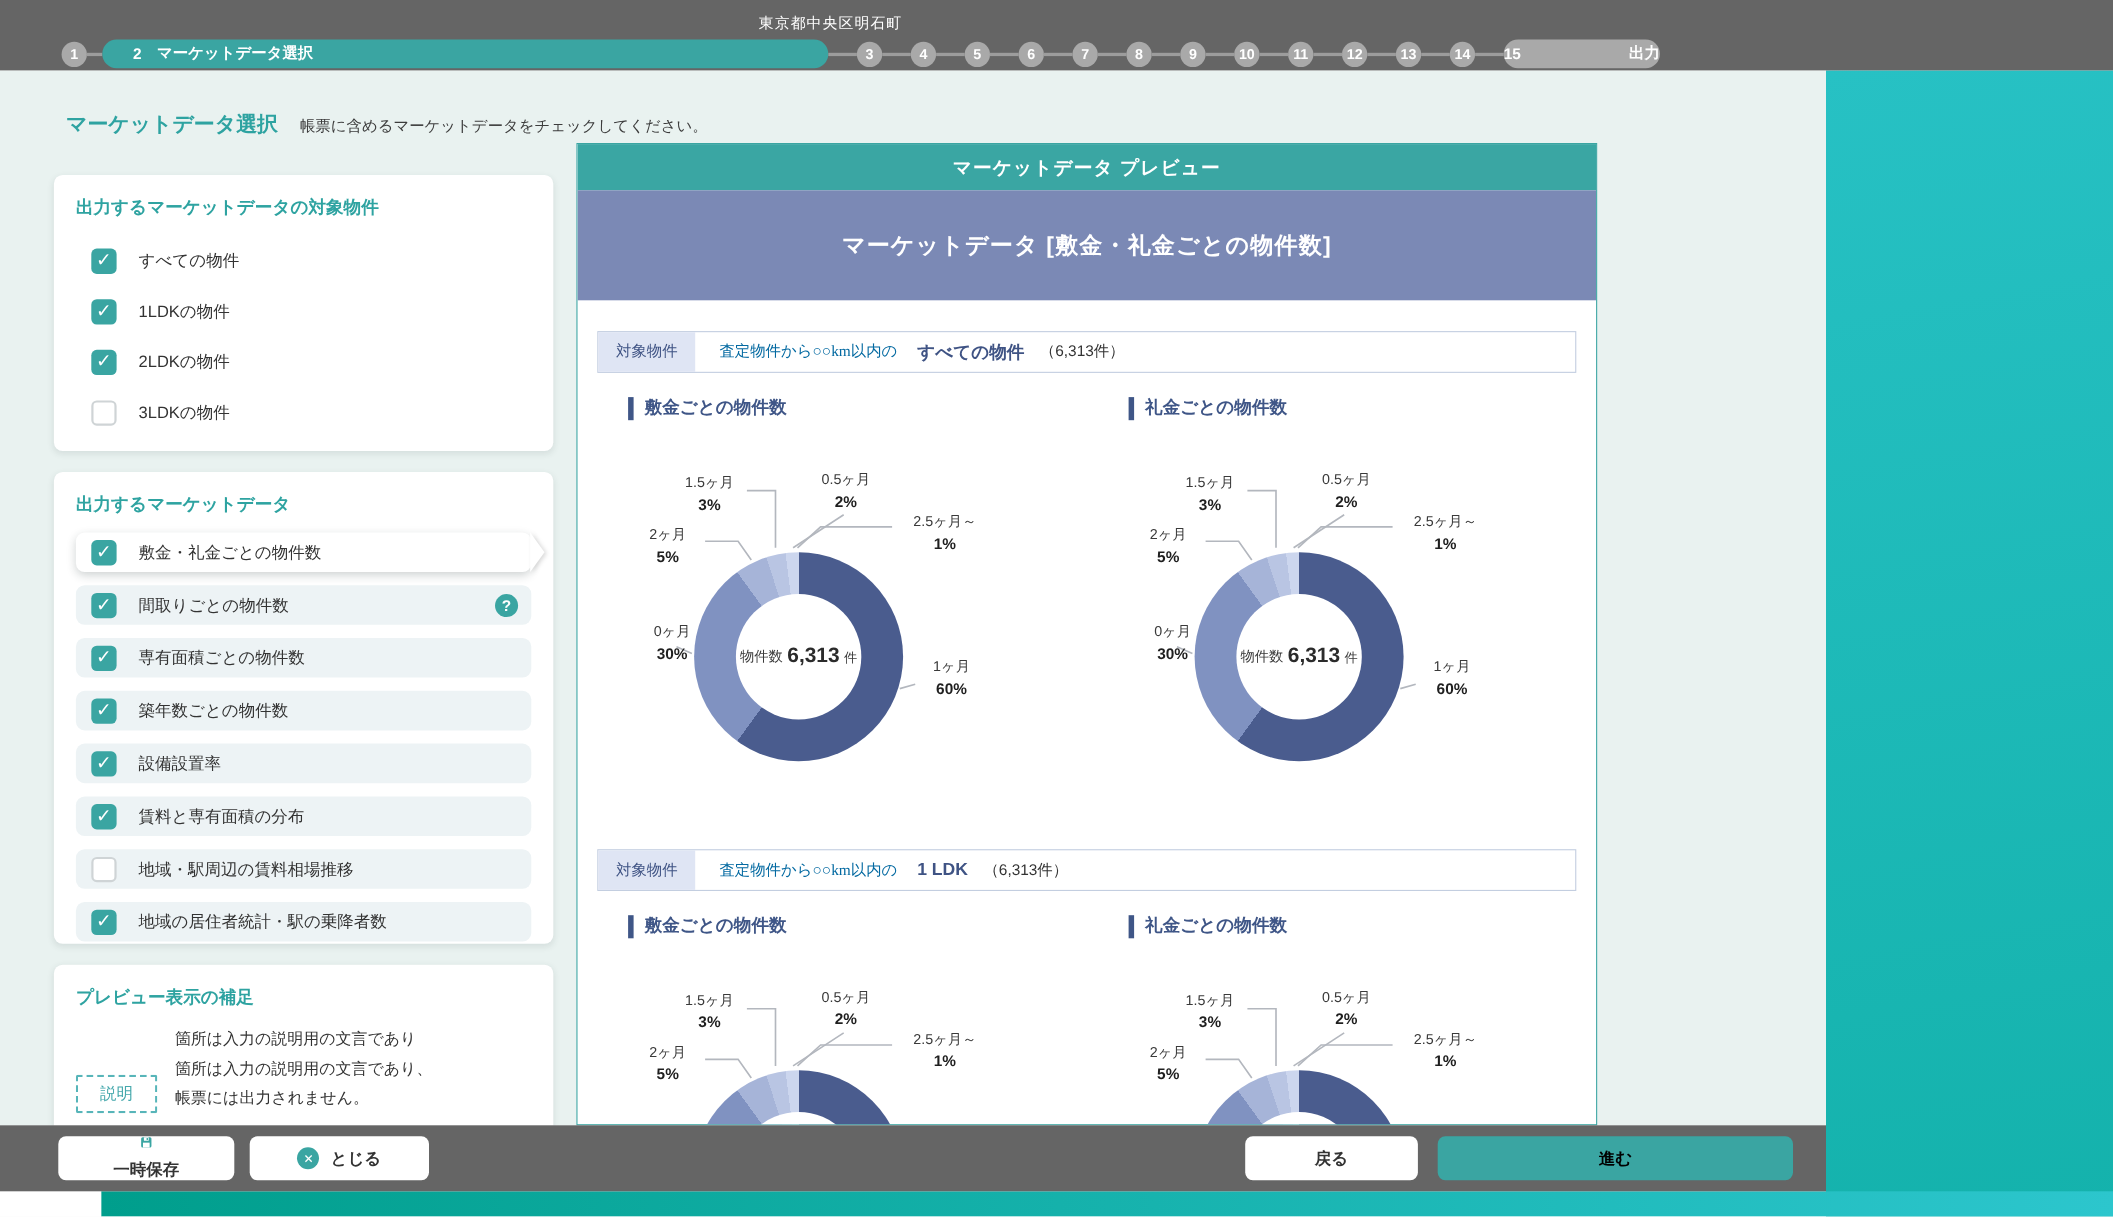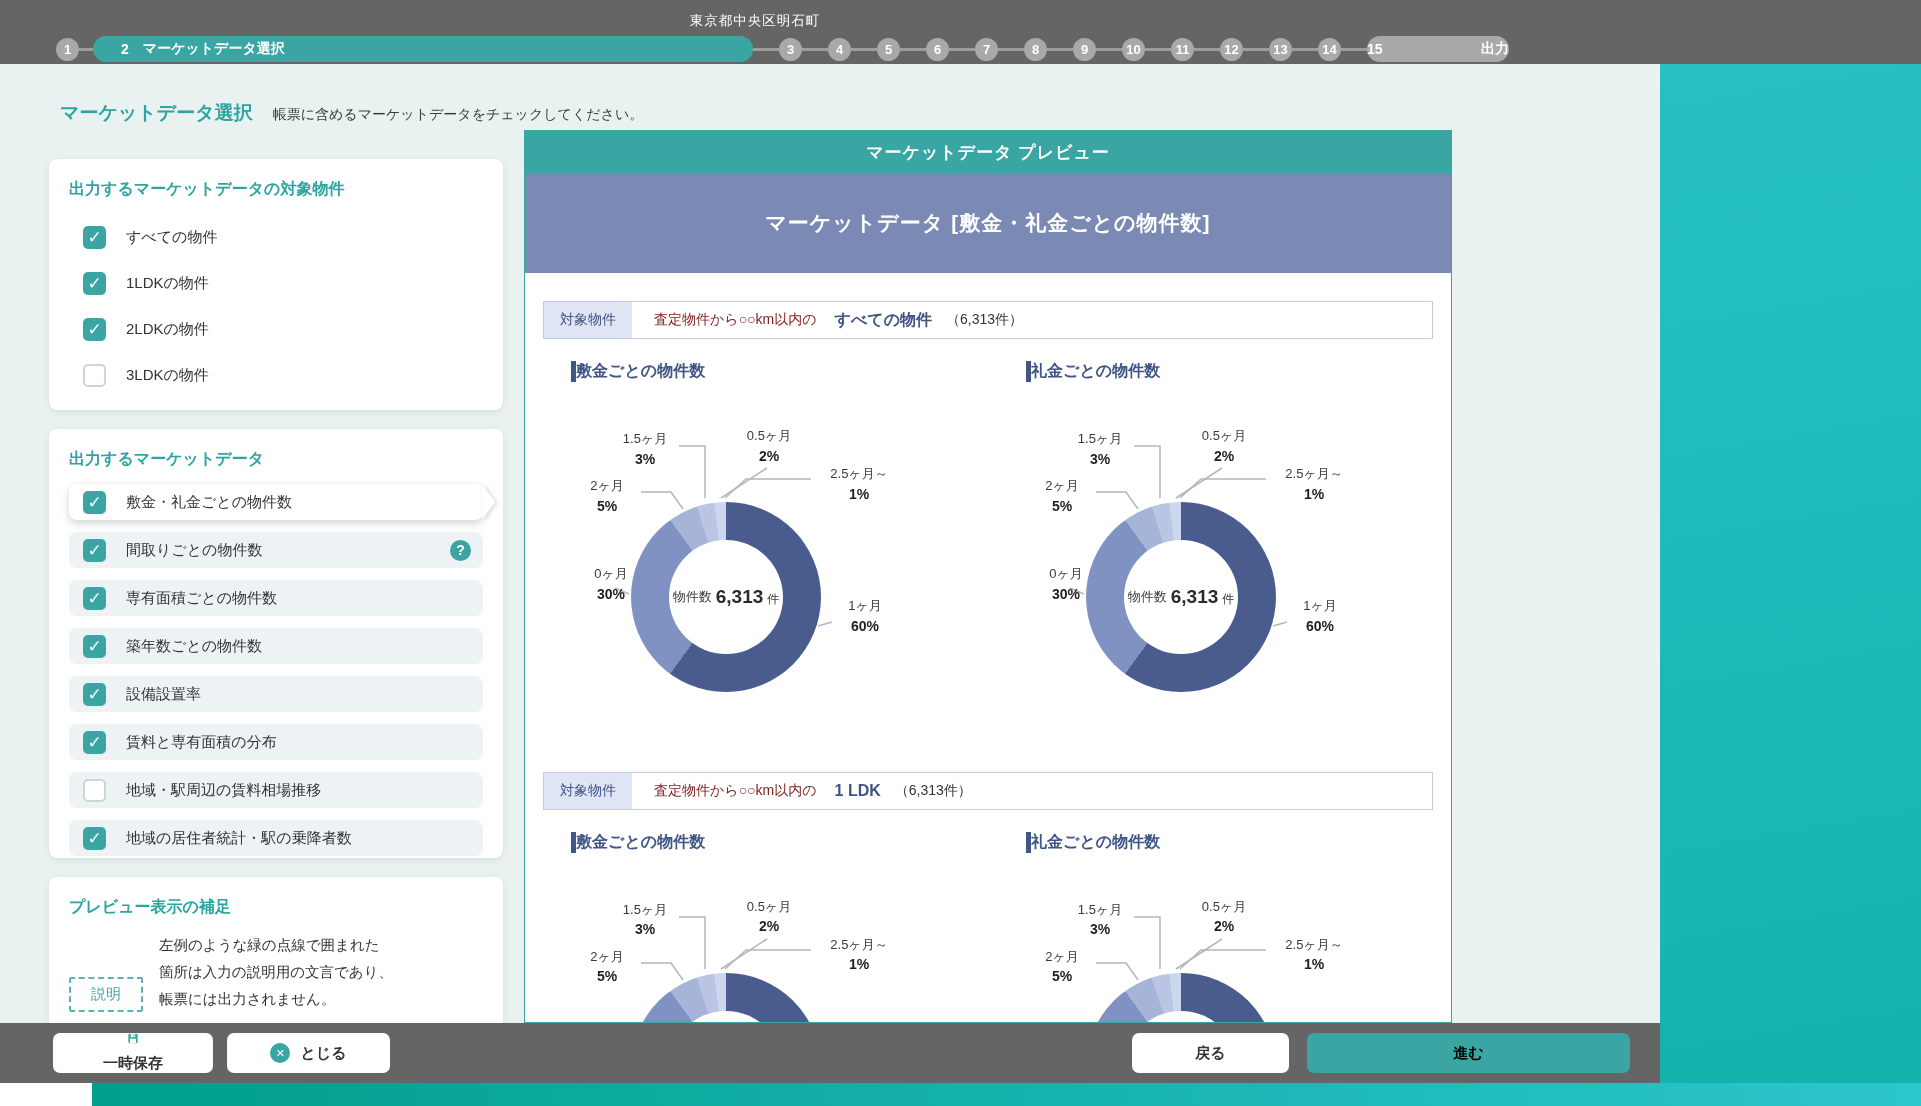--- a/index.html
+++ b/index.html
@@ -71,27 +71,27 @@
     border:1px solid #3AA5A2; overflow:hidden; z-index:5; }
   .preview-header { height:42px; background:#3AA6A3; color:#fff; font-size:17px; font-weight:bold;
     display:flex; align-items:center; justify-content:center; letter-spacing:1px; }
   .preview-band { height:100px; background:#7B89B5; color:#fff; font-size:21px; font-weight:bold;
     display:flex; align-items:center; justify-content:center; letter-spacing:1px; }
 
   .target-row { margin:28px 18px 0; height:38px; border:1px solid #C3CEE0; display:flex; align-items:center; }
   .target-row.second { margin-top:60px; }
   .target-label { width:88px; align-self:stretch; background:#DFE5F4; color:#3F5384; font-size:14px;
     display:flex; align-items:center; justify-content:center; flex:0 0 auto; }
-  .target-prefix { margin-left:22px; font-size:14px; color:#7f1d1d; }
+  .target-prefix { margin-left:22px; font-size:14px; color:#0369a1;font-family:Liberation Serif, serif; }
   .target-name { margin-left:18px; font-size:16px; font-weight:bold; color:#3F5384; }
   .target-count { margin-left:14px; font-size:14px; color:#333; }
 
   .charts-row { display:flex; gap:45px; margin:22px 0 0 46px; }
   .chart-block { width:410px; }
-  .chart-heading { border-left:5px solid #3F5687; color:#3F5687;
+  .chart-heading { border-left:5px solid #3F5687; padding-left:10px; color:#3F5687;
     font-size:16px; font-weight:bold; line-height:1.3; }
   .chart-area { position:relative; width:410px; height:330px; }
   .leaders { position:absolute; left:0; top:0; }
   .leaders polyline { fill:none; stroke:#B3B7BE; stroke-width:1.5; }
   .ring { position:absolute; left:60px; top:120px; width:190px; height:190px; border-radius:50%; }
   .hole { position:absolute; left:98px; top:158px; width:114px; height:114px; background:#fff;
     border-radius:50%; display:flex; flex-direction:row; align-items:center; justify-content:center; gap:4px; }
   .hole-label { font-size:13px; color:#3a3a3a; }
   .hole-value b { font-size:19px; color:#2b2b2b; }
   .hole-value i { font-style:normal; font-size:12px; color:#3a3a3a; margin-left:4px; }
@@ -237,21 +237,21 @@
           <span class="cb-label">地域の居住者統計・駅の乗降者数</span>
         </div>
       </div>
   </div>
 
   <div class="card" id="card-note">
     <div class="card-heading">プレビュー表示の補足</div>
     <div class="note-body">
       <span class="note-badge">説明</span>
       <div class="note-lines">
-        <div>左例のような緑の点線で囲まれた</div>
+        <div>箇所は入力の説明用の文言であり</div>
         <div>箇所は入力の説明用の文言であり、</div>
         <div>帳票には出力されません。</div>
       </div>
     </div>
   </div>
 
   <div class="preview">
     <div class="preview-header">マーケットデータ プレビュー</div>
     <div class="preview-band">マーケットデータ [敷金・礼金ごとの物件数]</div>
 

